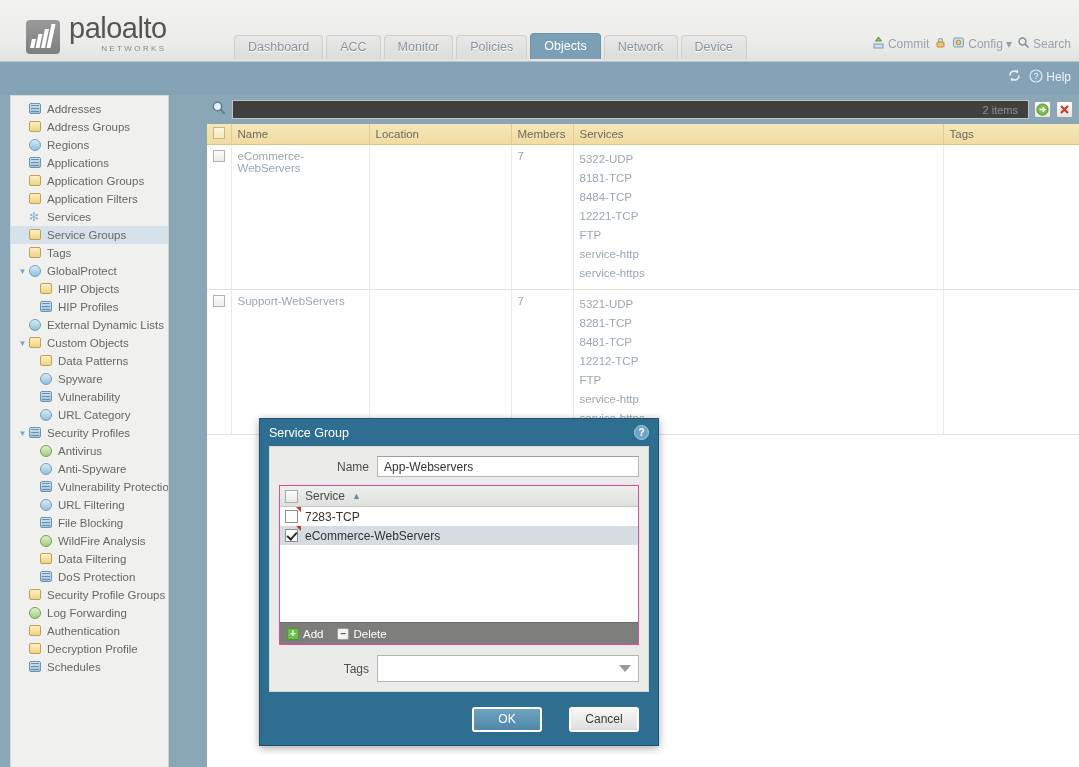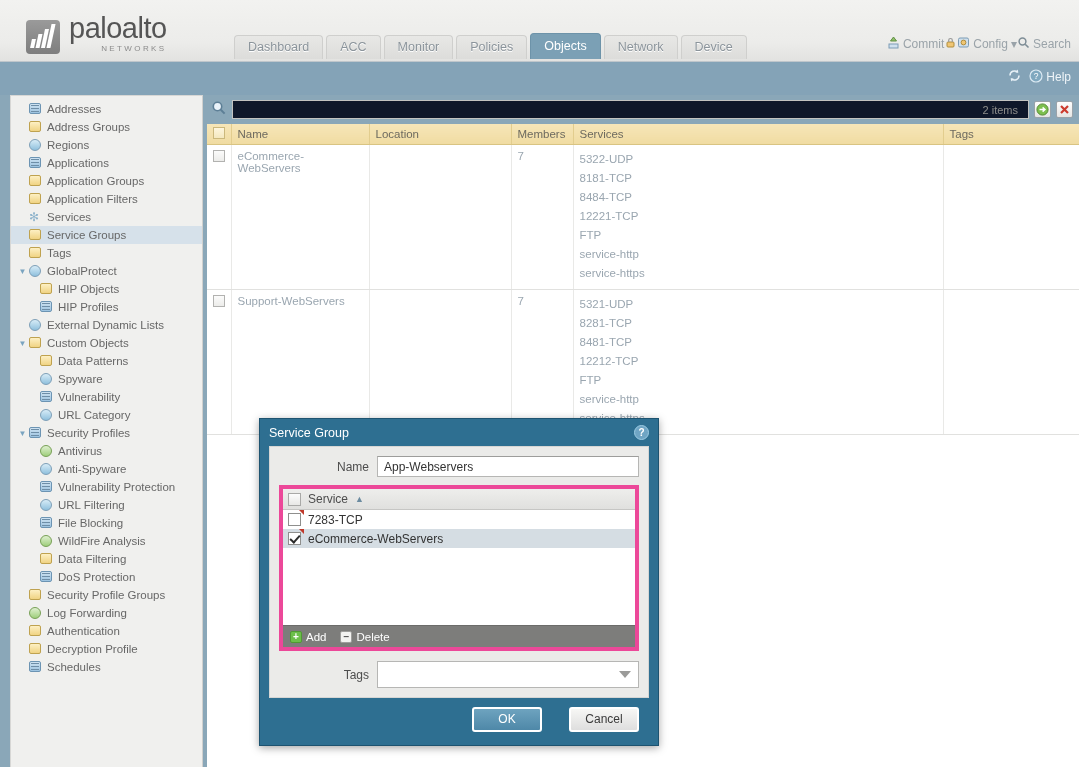--- a/index.html
+++ b/index.html
@@ -46,21 +46,21 @@
     border-radius: 4px 4px 0 0;
     text-shadow: 0 1px 0 #fff;
   }
   .navtab.active {
     background: #7ba0b5; color: #ffffff;
     border-color: #6d93a9; text-shadow: none;
     height: 26px; line-height: 25px;
   }
   .topactions {
     position: absolute; right: 8px; top: 36px;
-    display: flex; align-items: center; 
+    display: flex; align-items: center; gap: 5px;
     font-size: 12px; color: #9aa3a9;
   }
   .topaction { display: flex; align-items: center; gap: 3px; cursor: pointer; }
   .ico { display: inline-block; vertical-align: middle; }
 
   
   .band {
     position: absolute; left: 0; top: 62px; width: 1079px; height: 33px;
     background: #84a3b7;
   }
@@ -70,21 +70,21 @@
     color: #eef4f8; font-size: 12px;
   }
   .band-right .hlp { display: flex; align-items: center; gap: 3px; cursor: pointer; }
 
   
   .sidebar-wrap {
     position: absolute; left: 0; top: 95px; width: 207px; height: 672px;
     background: #8aa7b8; padding: 0 0 0 10px;
   }
   .sidebar {
-    width: 193px; height: 672px; background: #f0f0ee;
+    width: 159px; height: 672px; background: #f0f0ee;
     border: 1px solid #d7d7d5; border-bottom: none; border-right: 1px solid #d0d0ce;
     overflow: hidden; padding-top: 4px;
   }
   .tree-item {
     display: flex; align-items: center; height: 18px; padding-left: 6px;
     font-size: 11.5px; color: #676767; cursor: pointer; white-space: nowrap;
   }
   .tree-item.selected { background: #d6e1ea; }
   .tree-item .twisty {
     width: 11px; display: inline-block; text-align: center;
@@ -108,21 +108,21 @@
   
   .main {
     position: absolute; left: 207px; top: 95px; width: 872px; height: 672px;
     background: #ffffff;
   }
   .searchrow {
     height: 29px; background: #8aa7b8; display: flex; align-items: center;
     padding: 0 6px 0 4px; gap: 5px;
   }
   .searchbox {
-    flex: 1; height: 19px; background: #0f172a;
+    flex: 1; height: 19px; background: #404040;
     border: 1px solid #c3c3c1; display: flex; align-items: center;
     padding: 0 6px; position: relative;
   }
   .searchbox input {
     flex: 1; border: none; outline: none; background: transparent;
     font-family: "Liberation Sans", sans-serif; font-size: 11.5px; color: #555;
   }
   .itemcount { font-size: 11px; color: #8e8e8c; padding-right: 4px; }
   .sqbtn {
     width: 17px; height: 17px; border: 1px solid #9aa3a9;
@@ -181,21 +181,21 @@
   }
   .field-input {
     flex: 1; height: 21px; background: #ffffff;
     border: 1px solid #b6b6b4; border-top-color: #9d9d9b;
     display: flex; align-items: center; padding: 0 4px;
   }
   .field-input input {
     flex: 1; border: none; outline: none; background: transparent;
     font-family: "Liberation Sans", sans-serif; font-size: 12px; color: #333;
   }
-  .listbox { border: 4px solid #ec4899; background: #8b5cf6; }
+  .listbox { border: 1px solid #ec4899; background: #8b5cf6; }
   .listbox-head {
     height: 21px; background: linear-gradient(to bottom,#eeeeec,#e0e0de);
     border-bottom: 1px solid #c6c6c4;
     display: flex; align-items: center; padding-left: 5px; gap: 7px;
     font-size: 12px; color: #4d4d4d;
   }
   .listbox-head .hdcb {
     width: 13px; height: 13px; border: 1px solid #a9a9a7;
     background: linear-gradient(to bottom,#fcfcfc,#e8e8e6);
   }

